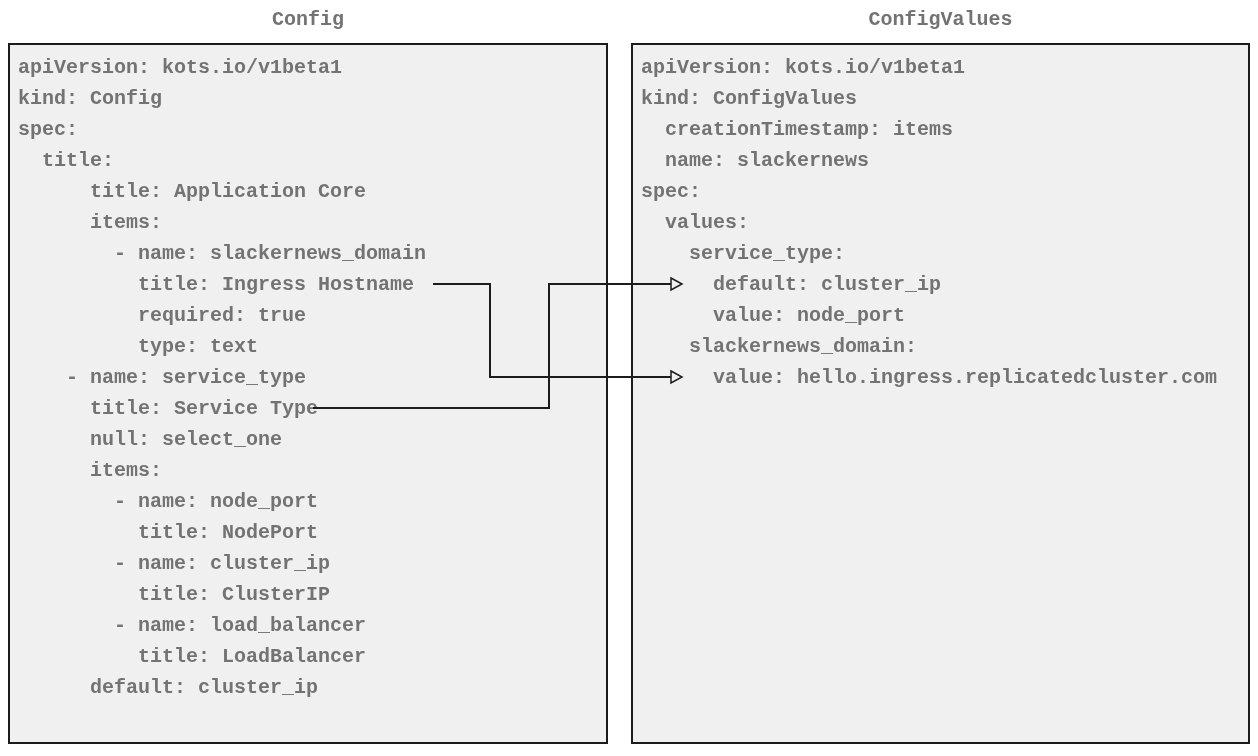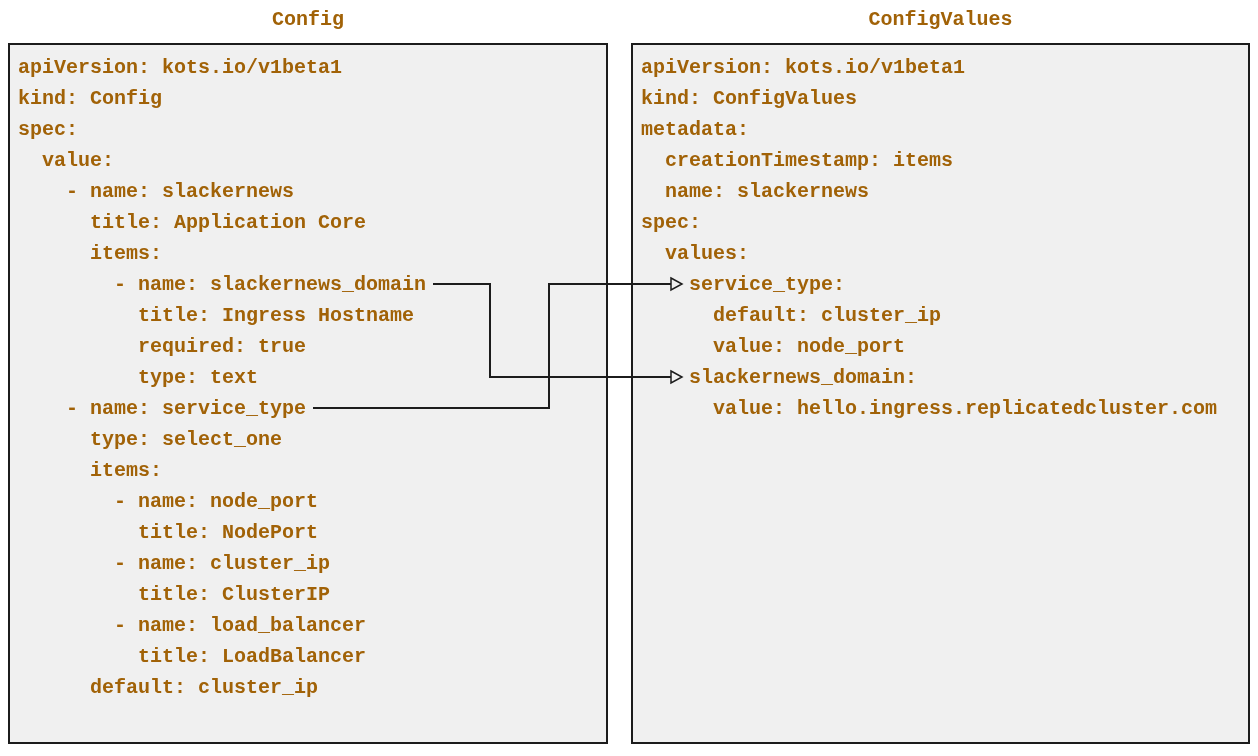--- a/index.html
+++ b/index.html
@@ -4,21 +4,21 @@
 <style>
   * { margin: 0; padding: 0; box-sizing: border-box; }
   html, body { background: #ffffff; }
   .canvas {
     position: relative;
     width: 1258px;
     height: 756px;
     background: #ffffff;
     font-family: "Liberation Mono", "DejaVu Sans Mono", monospace;
     font-weight: bold;
-    color: #a16207;
+    color: #737373;
     overflow: hidden;
   }
   .panel-title {
     position: absolute;
     top: 8px;
     font-size: 20px;
     line-height: 24px;
     text-align: center;
   }
   .panel-title.left  { left: 8px;   width: 600px; }
@@ -55,40 +55,40 @@
   <div class="panel-title right">ConfigValues</div>
 
   <div class="code-box left">
 
       <div class="code-line">apiVersion: kots.io/v1beta1</div>
 
       <div class="code-line">kind: Config</div>
 
       <div class="code-line">spec:</div>
 
-      <div class="code-line">  value:</div>
+      <div class="code-line">  title:</div>
 
-      <div class="code-line">    - name: slackernews</div>
 
       <div class="code-line">      title: Application Core</div>
 
       <div class="code-line">      items:</div>
 
       <div class="code-line">        - name: slackernews_domain</div>
 
       <div class="code-line">          title: Ingress Hostname</div>
 
       <div class="code-line">          required: true</div>
 
       <div class="code-line">          type: text</div>
 
       <div class="code-line">    - name: service_type</div>
 
+      <div class="code-line">      title: Service Type</div>
 
-      <div class="code-line">      type: select_one</div>
+      <div class="code-line">      null: select_one</div>
 
       <div class="code-line">      items:</div>
 
       <div class="code-line">        - name: node_port</div>
 
       <div class="code-line">          title: NodePort</div>
 
       <div class="code-line">        - name: cluster_ip</div>
 
       <div class="code-line">          title: ClusterIP</div>
@@ -99,21 +99,20 @@
 
       <div class="code-line">      default: cluster_ip</div>
     </div>
 
   <div class="code-box right">
 
       <div class="code-line">apiVersion: kots.io/v1beta1</div>
 
       <div class="code-line">kind: ConfigValues</div>
 
-      <div class="code-line">metadata:</div>
 
       <div class="code-line">  creationTimestamp: items</div>
 
       <div class="code-line">  name: slackernews</div>
 
       <div class="code-line">spec:</div>
 
       <div class="code-line">  values:</div>
 
       <div class="code-line">    service_type:</div>

